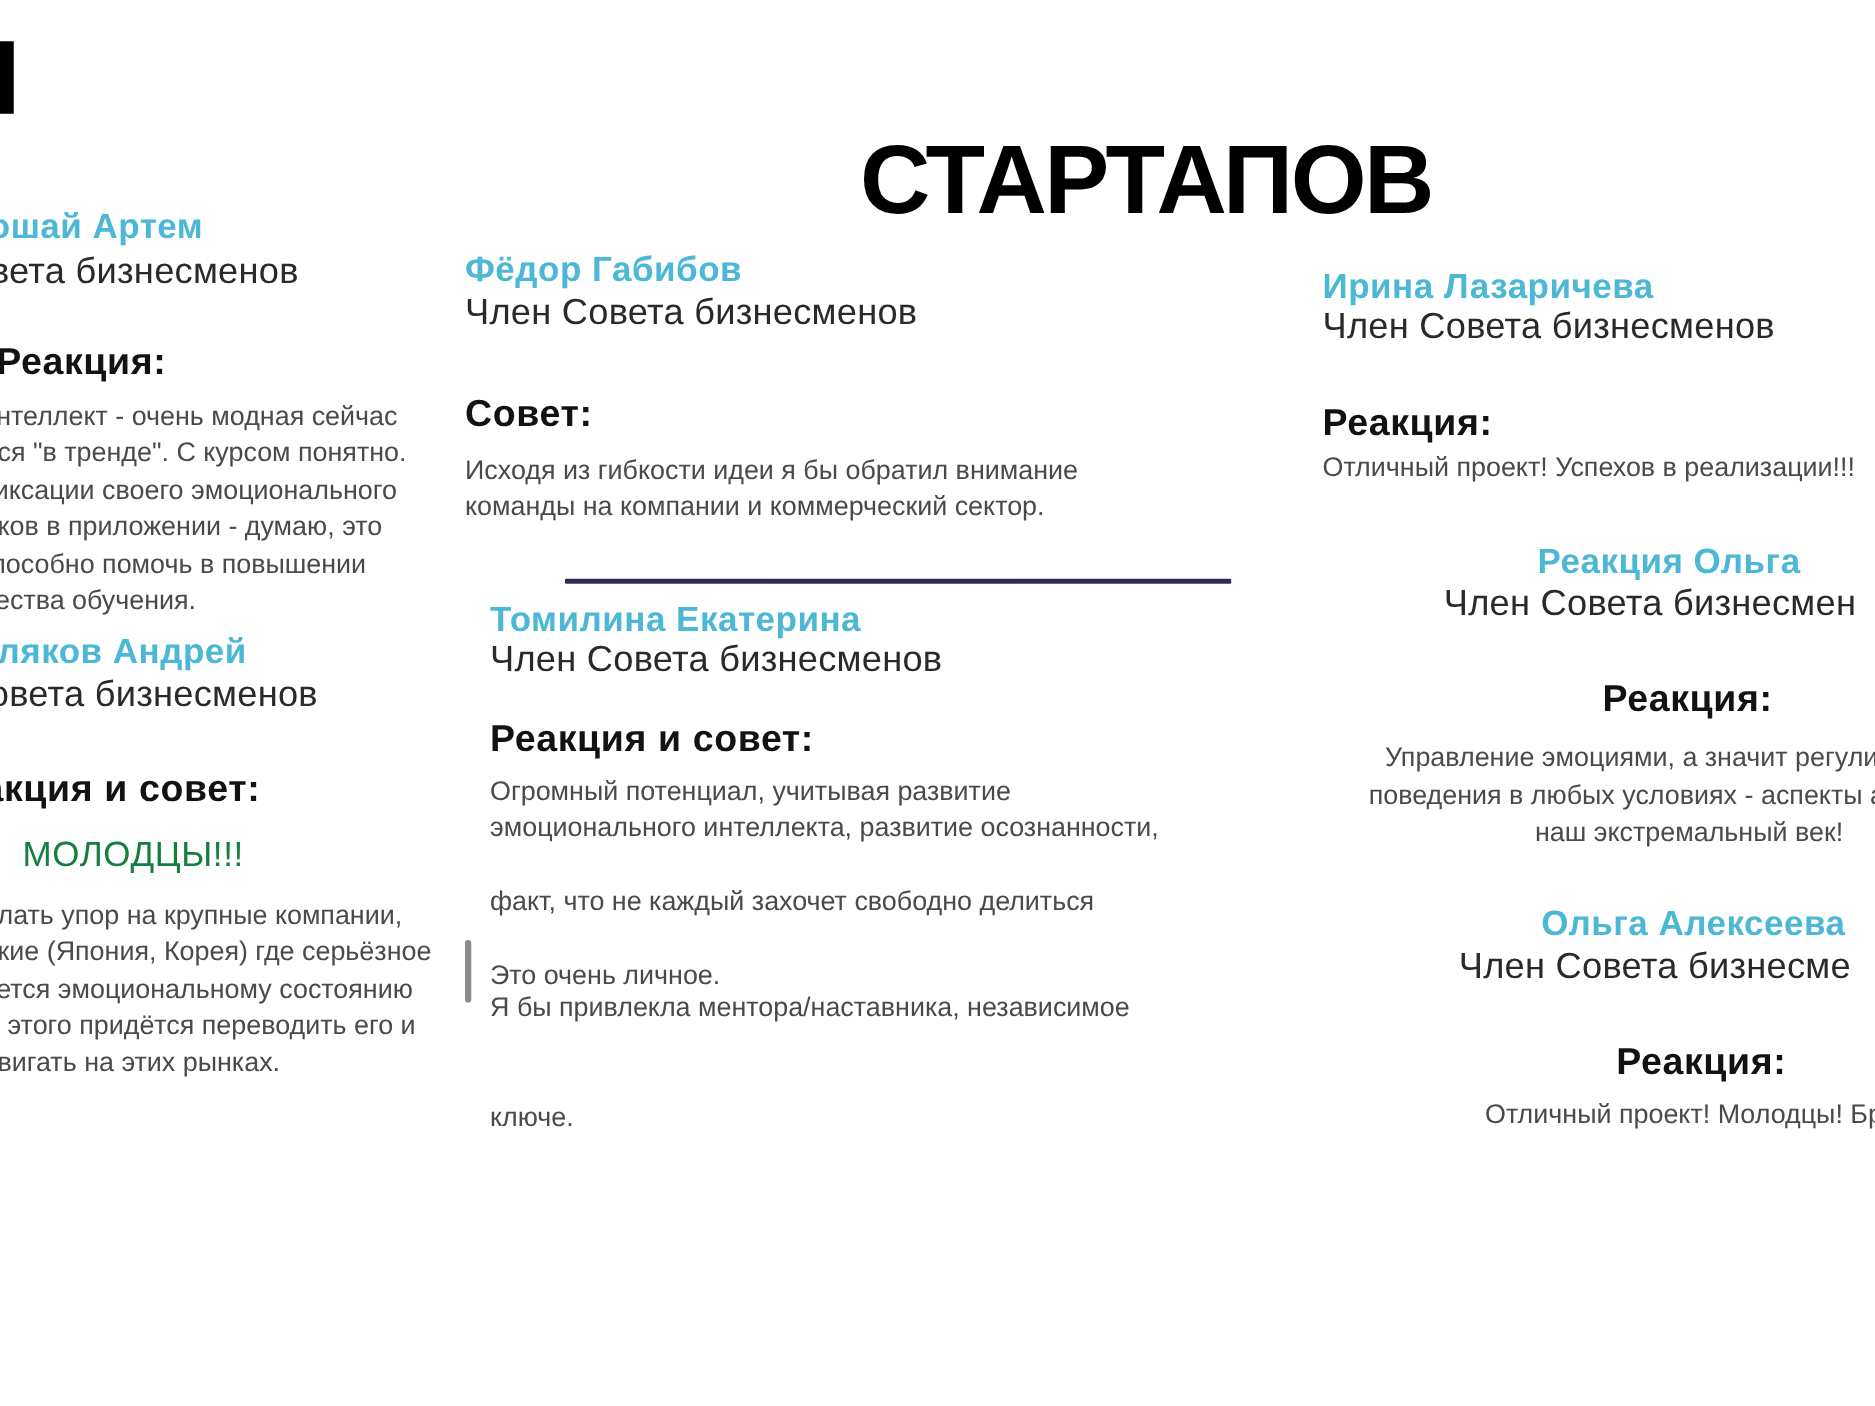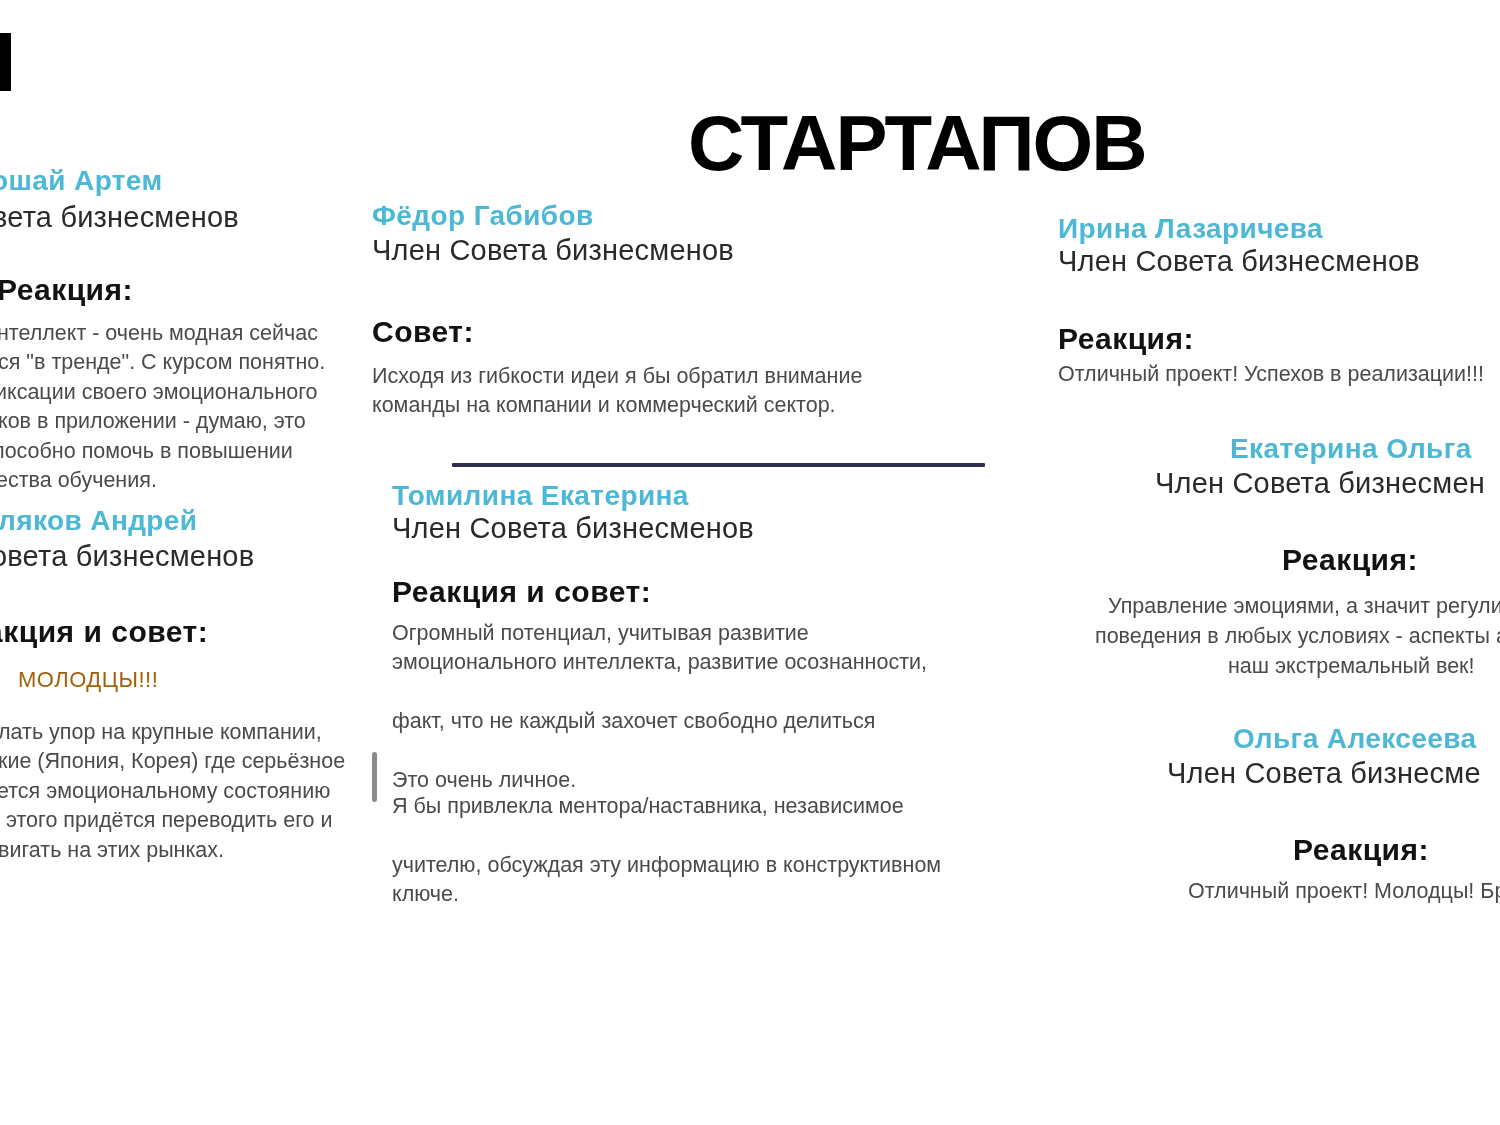--- a/index.html
+++ b/index.html
@@ -12,21 +12,21 @@
   }
   .tl{position:absolute;white-space:nowrap;line-height:1.25;}
   .title{
     font-weight:700;font-size:78px;line-height:1;
     color:#000000;letter-spacing:-2px;
   }
   .name{font-weight:700;font-size:28px;color:#4cb8d5;letter-spacing:.4px;}
   .role{font-weight:400;font-size:29px;color:#2a2a2a;letter-spacing:.2px;}
   .hd{font-weight:700;font-size:30px;color:#121212;letter-spacing:.5px;}
   .bd{font-weight:400;font-size:21.5px;color:#4a4a4a;}
-  .note{font-weight:400;font-size:22px;color:#a16207;letter-spacing:.5px;}
+  .note{font-weight:400;font-size:28px;color:#15803d;letter-spacing:.5px;}
   .ctr{text-align:left;}
   .cutbar{position:absolute;left:0;top:33px;width:11px;height:58px;background:#000;}
   .divider{position:absolute;left:452px;top:463px;width:533px;height:4px;background:#2e2e50;border-radius:1px;}
   .vbar{position:absolute;left:372px;top:752px;width:5px;height:50px;background:#8b8b8b;border-radius:3px;}
 </style>
 </head>
 <body>
 
 <div id="stage">
 
@@ -63,29 +63,28 @@
   <div class="divider"></div>
 
   <div class="tl name ctr" style="left:392px;width:580px;top:478px;">Томилина Екатерина</div>
   <div class="tl role ctr" style="left:392px;width:580px;top:510px;">Член Совета бизнесменов</div>
   <div class="tl hd ctr" style="left:392px;width:580px;top:573px;">Реакция и совет:</div>
   <div class="tl bd ctr" style="left:392px;width:580px;top:620px;">Огромный потенциал, учитывая развитие</div>
   <div class="tl bd ctr" style="left:392px;width:580px;top:649px;">эмоционального интеллекта, развитие осознанности,</div>
   <div class="tl bd ctr" style="left:392px;width:580px;top:708px;">факт, что не каждый захочет свободно делиться</div>
   <div class="tl bd ctr" style="left:392px;width:580px;top:793px;">Я бы привлекла ментора/наставника, независимое</div>
   <div class="tl bd ctr" style="left:392px;width:580px;top:767px;">Это очень личное.</div>
-  <div class="tl bd ctr" style="left:392px;width:580px;top:852px;">учителю, обсуждая эту информацию в конструктивном</div>
   <div class="tl bd ctr" style="left:392px;width:580px;top:881px;">ключе.</div>
 
   <div class="tl name ctr" style="left:1058px;width:440px;top:211px;">Ирина Лазаричева</div>
   <div class="tl role ctr" style="left:1058px;width:440px;top:243px;">Член Совета бизнесменов</div>
   <div class="tl hd ctr" style="left:1058px;width:440px;top:320px;">Реакция:</div>
   <div class="tl bd ctr" style="left:1058px;width:440px;top:361px;">Отличный проект! Успехов в реализации!!!</div>
 
-  <div class="tl name" style="left:1230px;top:431px;">Екатерина Ольга</div>
+  <div class="tl name" style="left:1230px;top:431px;">Реакция Ольга</div>
   <div class="tl role" style="left:1155px;top:465px;">Член Совета бизнесмен</div>
   <div class="tl hd" style="left:1282px;top:541px;">Реакция:</div>
   <div class="tl bd" style="left:1108px;top:593px;">Управление эмоциями, а значит регулир</div>
   <div class="tl bd" style="left:1095px;top:623px;">поведения в любых условиях - аспекты акт</div>
   <div class="tl bd" style="left:1228px;top:653px;">наш экстремальный век!</div>
 
   <div class="tl name" style="left:1233px;top:721px;">Ольга Алексеева</div>
   <div class="tl role" style="left:1167px;top:755px;">Член Совета бизнесме</div>
   <div class="tl hd" style="left:1293px;top:831px;">Реакция:</div>
   <div class="tl bd" style="left:1188px;top:878px;">Отличный проект! Молодцы! Бр</div>

